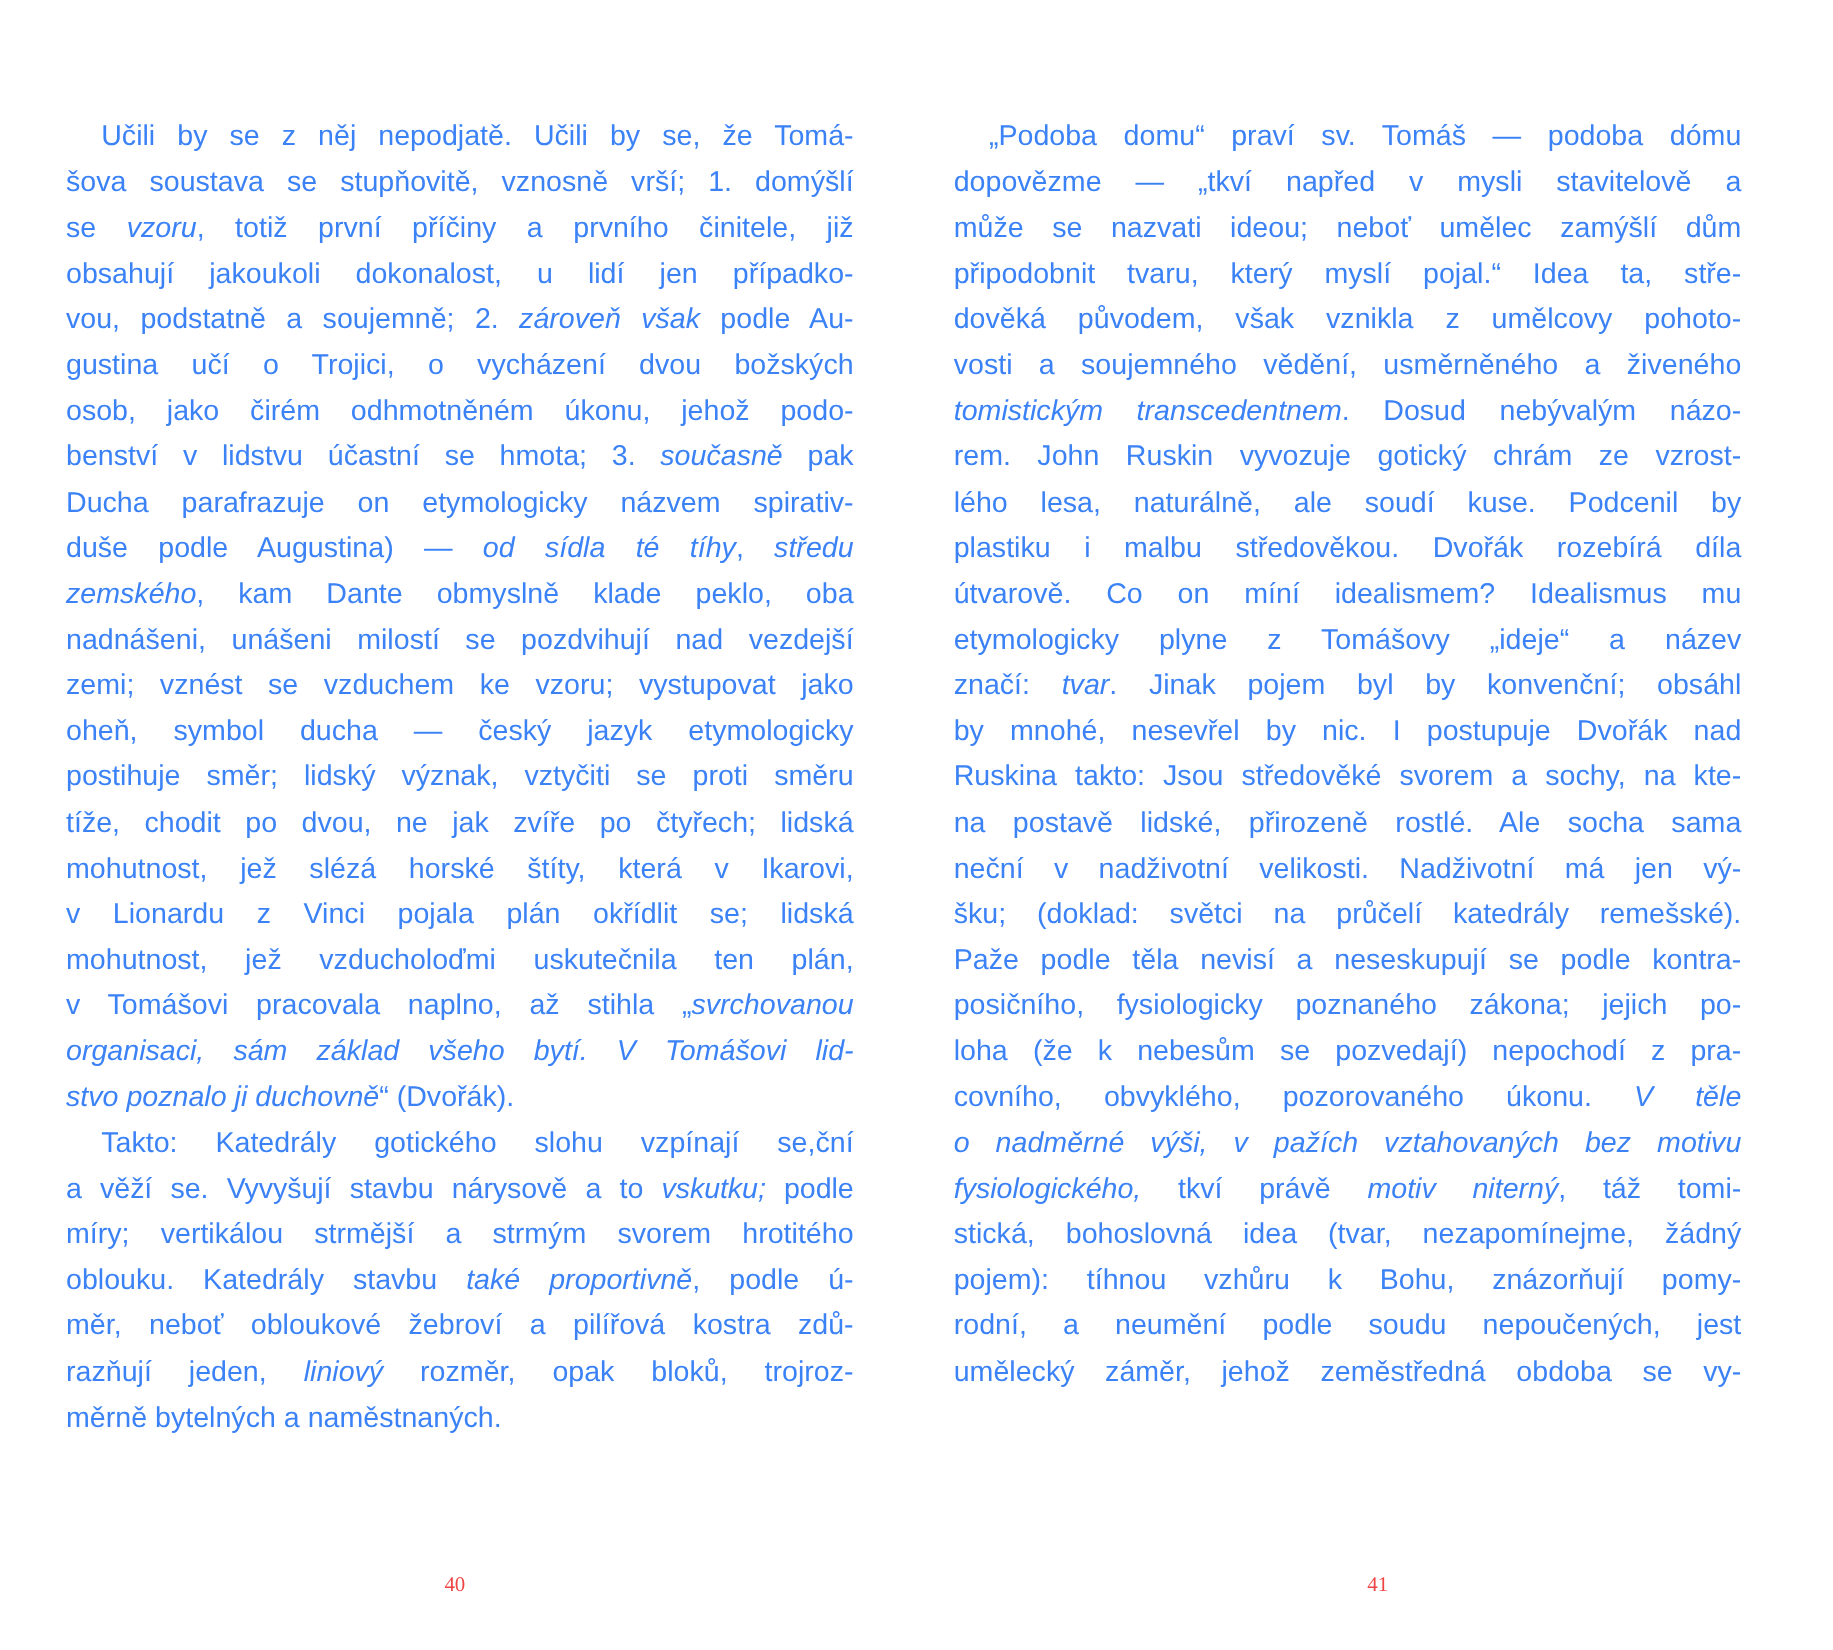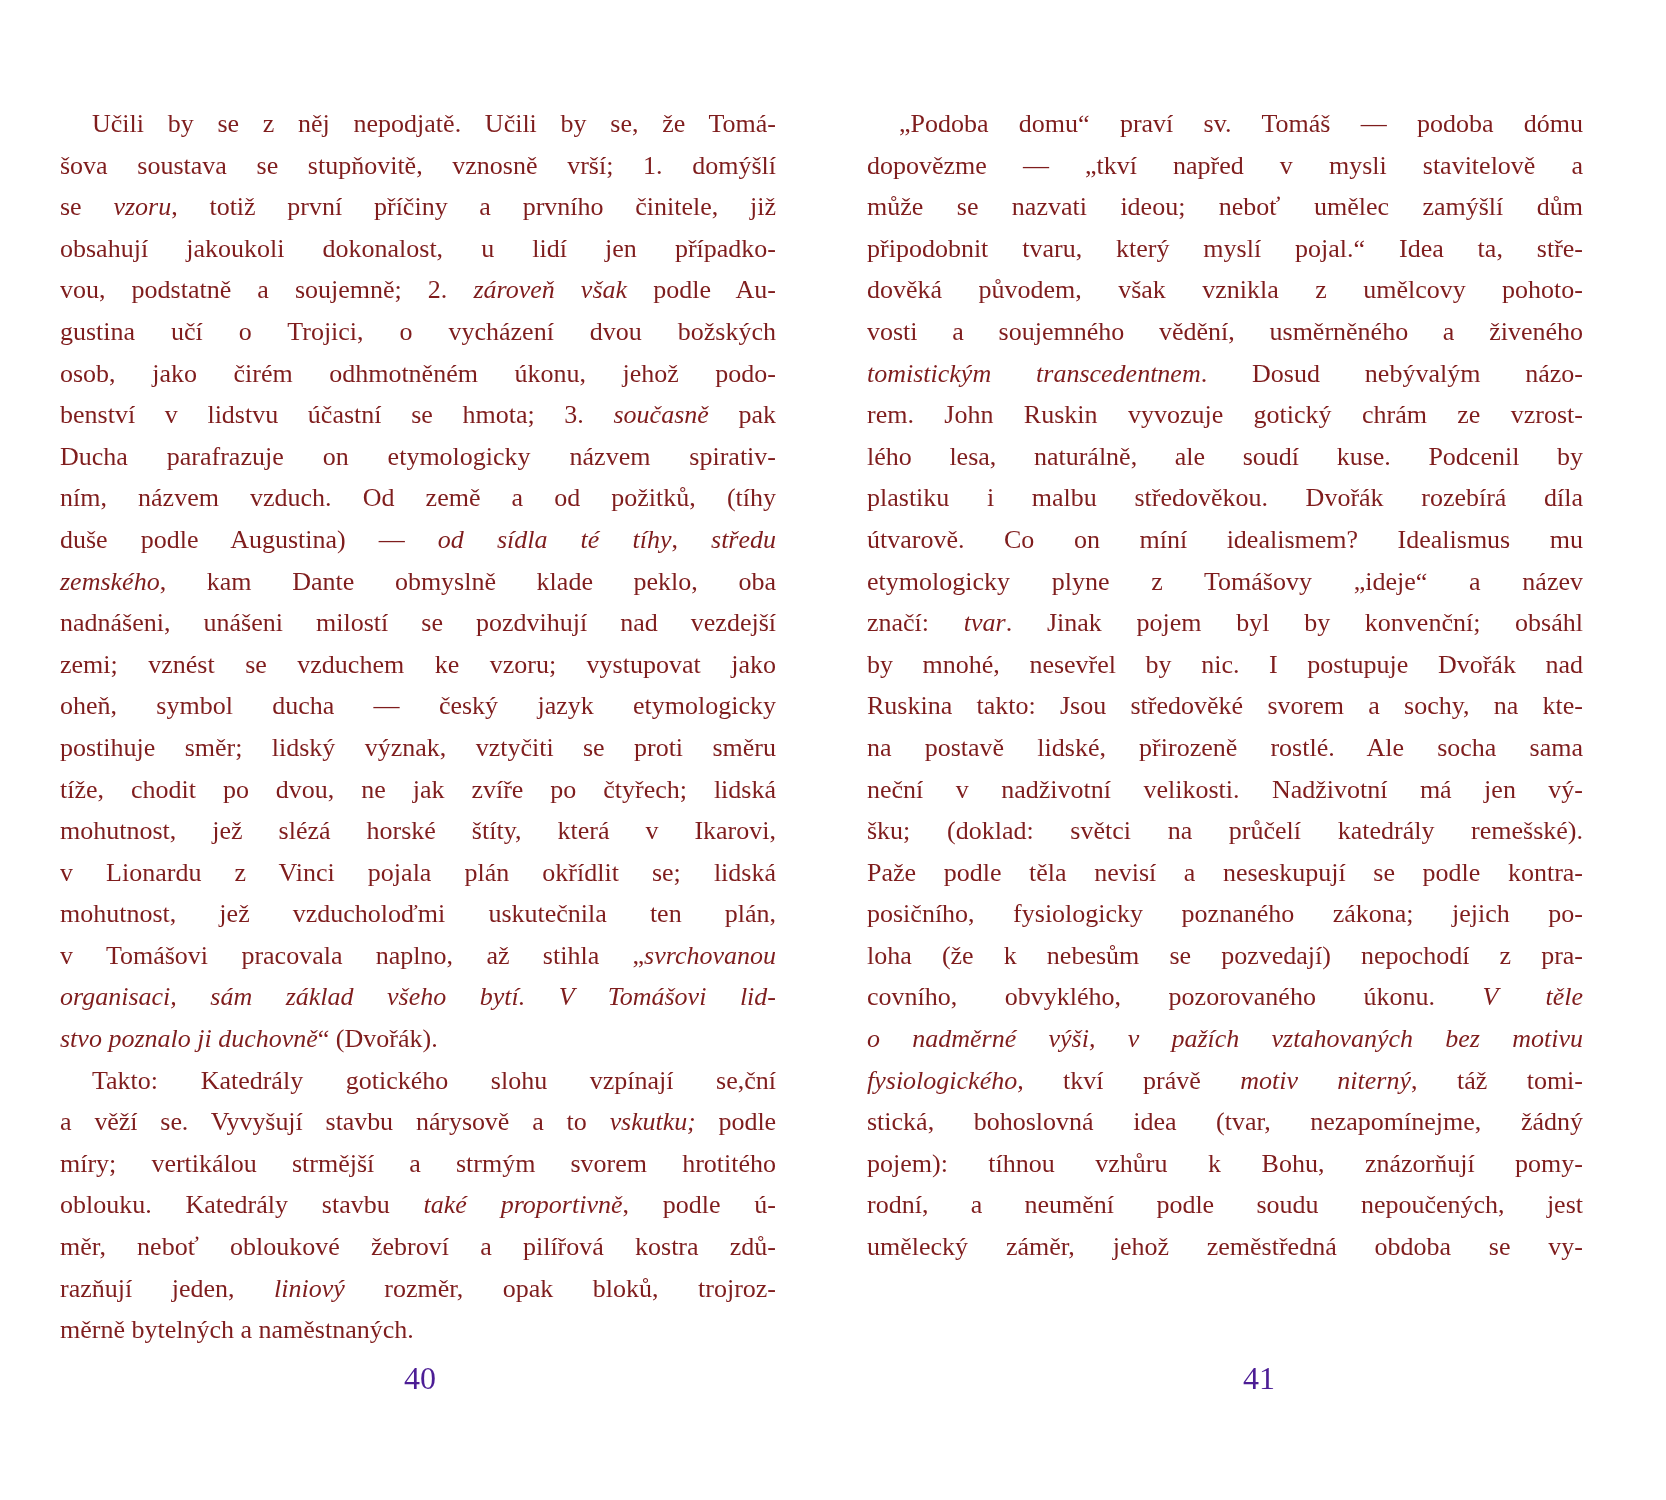--- a/index.html
+++ b/index.html
@@ -1,62 +1,61 @@
 <!DOCTYPE html>
 <html><head>
   <meta charset="utf-8">
   <style>
     html, body { margin: 0; padding: 0; background: #ffffff; }
     body { width: 1666px; height: 1500px; position: relative; overflow: hidden; }
     .page {
       position: absolute;
       top: 103px;
       width: 716px;
-      font-family: Liberation Serif, serif;
+      font-family: Liberation Sans, sans-serif;
       font-size: 26px;
-      color: #7f1d1d;
+      color: #3b82f6;
     }
     #page-left { left: 60px; }
     #page-right { left: 867px; }
     .line {
       display: block;
       height: 41.6px;
       line-height: 41.6px;
       white-space: nowrap;
       text-align: justify;
       text-align-last: justify;
       overflow: visible;
     }
     .line.last { text-align-last: left; }
     .line.indent { padding-left: 32px; }
     .line i { font-style: italic; }
     .folio {
       position: absolute;
-      top: 1360px;
+      top: 1430px;
       font-family: "Liberation Serif", serif;
-      font-size: 32px;
-      color: #4c1d95;
+      font-size: 19px;
+      color: #ef4444;
     }
     #folio-left { left: 404px; }
     #folio-right { left: 1243px; }
   </style>
 </head>
 <body>
 
 <div id="page-left" class="page">
     <span class="line indent"><span>Učili by se z něj nepodjatě. Učili by se, že Tomá-</span></span>
     <span class="line"><span>šova soustava se stupňovitě, vznosně vrší; 1. domýšlí</span></span>
     <span class="line"><span>se </span><i>vzoru</i><span>, totiž první příčiny a prvního činitele, již</span></span>
     <span class="line"><span>obsahují jakoukoli dokonalost, u lidí jen případko-</span></span>
     <span class="line"><span>vou, podstatně a soujemně; 2. </span><i>zároveň však</i><span> podle Au-</span></span>
     <span class="line"><span>gustina učí o Trojici, o vycházení dvou božských</span></span>
     <span class="line"><span>osob, jako čirém odhmotněném úkonu, jehož podo-</span></span>
     <span class="line"><span>benství v lidstvu účastní se hmota; 3. </span><i>současně</i><span> pak</span></span>
     <span class="line"><span>Ducha parafrazuje on etymologicky názvem spirativ-</span></span>
-    <span class="line"><span>ním, názvem vzduch. Od země a od požitků, (tíhy</span></span>
     <span class="line"><span>duše podle Augustina) — </span><i>od sídla té tíhy</i><span>, </span><i>středu</i></span>
     <span class="line"><i>zemského</i><span>, kam Dante obmyslně klade peklo, oba</span></span>
     <span class="line"><span>nadnášeni, unášeni milostí se pozdvihují nad vezdejší</span></span>
     <span class="line"><span>zemi; vznést se vzduchem ke vzoru; vystupovat jako</span></span>
     <span class="line"><span>oheň, symbol ducha — český jazyk etymologicky</span></span>
     <span class="line"><span>postihuje směr; lidský význak, vztyčiti se proti směru</span></span>
     <span class="line"><span>tíže, chodit po dvou, ne jak zvíře po čtyřech; lidská</span></span>
     <span class="line"><span>mohutnost, jež slézá horské štíty, která v Ikarovi,</span></span>
     <span class="line"><span>v Lionardu z Vinci pojala plán okřídlit se; lidská</span></span>
     <span class="line"><span>mohutnost, jež vzducholoďmi uskutečnila ten plán,</span></span>

